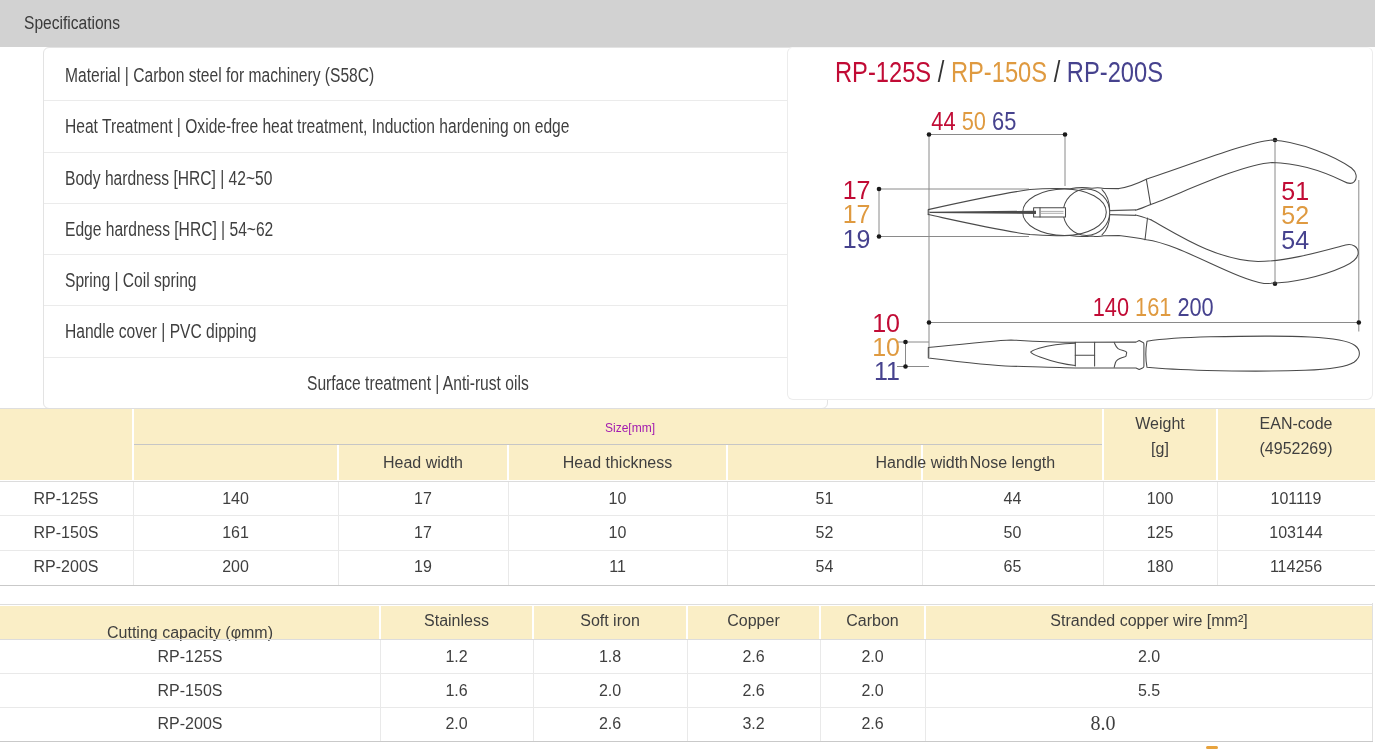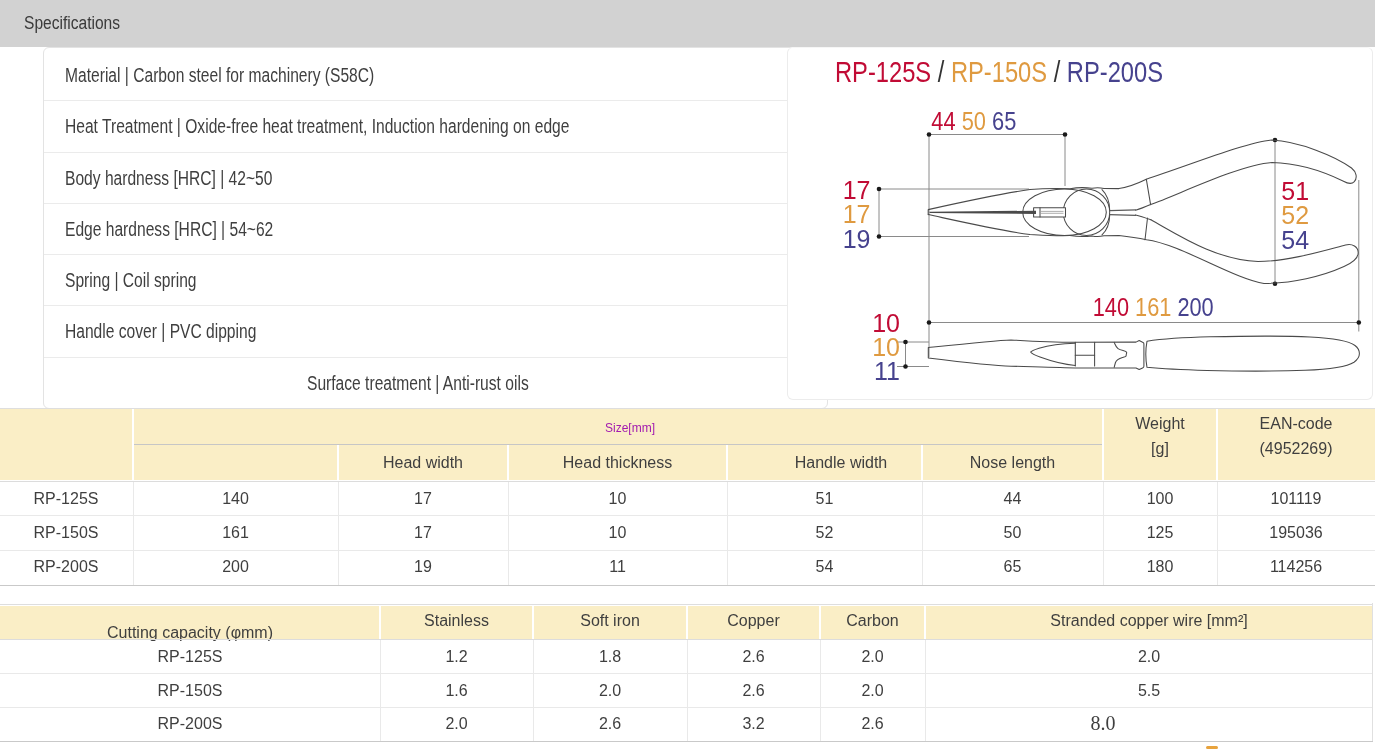--- a/index.html
+++ b/index.html
@@ -134,21 +134,21 @@
   <div class="yc" style="left:134.3px;top:38.8px;width:202.4px;height:35.7px;"></div>
   <div class="yc" style="left:339.3px;top:38.8px;width:167.4px;height:35.7px;"></div>
   <div class="yc" style="left:509.3px;top:38.8px;width:216.4px;height:35.7px;"></div>
   <div class="yc" style="left:728.3px;top:38.8px;width:192.4px;height:35.7px;"></div>
   <div class="yc" style="left:923.3px;top:38.8px;width:178.4px;height:35.7px;"></div>
   <div class="yc" style="left:1104.3px;top:3.3px;width:111.4px;height:71.2px;"></div>
   <div class="yc" style="left:1218.3px;top:3.3px;width:156.7px;height:71.2px;"></div>
   <div class="txt" style="left:520px;top:4px;width:220px;height:36.3px;line-height:36.3px;font-size:12px;color:#a21caf;">Size[mm]</div>
   <div class="txt" style="left:313.0px;top:38.8px;width:220px;height:35.7px;line-height:35.7px;font-size:16px;color:#3f3f3f;">Head width</div>
   <div class="txt" style="left:507.5px;top:38.8px;width:220px;height:35.7px;line-height:35.7px;font-size:16px;color:#3f3f3f;">Head thickness</div>
-  <div class="txt" style="left:731px;top:38.8px;width:220px;height:35.7px;line-height:35.7px;font-size:16px;color:#3f3f3f;">Handle width</div>
+  <div class="txt" style="left:748px;top:38.8px;width:220px;height:35.7px;line-height:35.7px;font-size:16px;color:#3f3f3f;text-align:right;">Handle width</div>
   <div class="txt" style="left:902.5px;top:38.8px;width:220px;height:35.7px;line-height:35.7px;font-size:16px;color:#3f3f3f;">Nose length</div>
   <div class="txt" style="left:1050.0px;top:6px;width:220px;height:24px;line-height:24px;font-size:16px;color:#3f3f3f;">Weight</div>
   <div class="txt" style="left:1050.0px;top:30.5px;width:220px;height:24px;line-height:24px;font-size:16px;color:#3f3f3f;">[g]</div>
   <div class="txt" style="left:1186.0px;top:6px;width:220px;height:24px;line-height:24px;font-size:16px;color:#3f3f3f;">EAN-code</div>
   <div class="txt" style="left:1186.0px;top:30.5px;width:220px;height:24px;line-height:24px;font-size:16px;color:#3f3f3f;">(4952269)</div>
   <div class="hline" style="left:0;top:74.5px;width:1375px;background:#dcdcdc;"></div>
   <div class="txt" style="left:-14.0px;top:75.5px;width:160px;height:34.2px;line-height:34.2px;font-size:16px;color:#3f3f3f;">RP-125S</div>
   <div class="txt" style="left:155.5px;top:75.5px;width:160px;height:34.2px;line-height:34.2px;font-size:16px;color:#3f3f3f;">140</div>
   <div class="txt" style="left:343.0px;top:75.5px;width:160px;height:34.2px;line-height:34.2px;font-size:16px;color:#3f3f3f;">17</div>
   <div class="txt" style="left:537.5px;top:75.5px;width:160px;height:34.2px;line-height:34.2px;font-size:16px;color:#3f3f3f;">10</div>
@@ -156,21 +156,21 @@
   <div class="txt" style="left:932.5px;top:75.5px;width:160px;height:34.2px;line-height:34.2px;font-size:16px;color:#3f3f3f;">44</div>
   <div class="txt" style="left:1080.0px;top:75.5px;width:160px;height:34.2px;line-height:34.2px;font-size:16px;color:#3f3f3f;">100</div>
   <div class="txt" style="left:1216.0px;top:75.5px;width:160px;height:34.2px;line-height:34.2px;font-size:16px;color:#3f3f3f;">101119</div>
   <div class="txt" style="left:-14.0px;top:109.7px;width:160px;height:34.5px;line-height:34.5px;font-size:16px;color:#3f3f3f;">RP-150S</div>
   <div class="txt" style="left:155.5px;top:109.7px;width:160px;height:34.5px;line-height:34.5px;font-size:16px;color:#3f3f3f;">161</div>
   <div class="txt" style="left:343.0px;top:109.7px;width:160px;height:34.5px;line-height:34.5px;font-size:16px;color:#3f3f3f;">17</div>
   <div class="txt" style="left:537.5px;top:109.7px;width:160px;height:34.5px;line-height:34.5px;font-size:16px;color:#3f3f3f;">10</div>
   <div class="txt" style="left:744.5px;top:109.7px;width:160px;height:34.5px;line-height:34.5px;font-size:16px;color:#3f3f3f;">52</div>
   <div class="txt" style="left:932.5px;top:109.7px;width:160px;height:34.5px;line-height:34.5px;font-size:16px;color:#3f3f3f;">50</div>
   <div class="txt" style="left:1080.0px;top:109.7px;width:160px;height:34.5px;line-height:34.5px;font-size:16px;color:#3f3f3f;">125</div>
-  <div class="txt" style="left:1216.0px;top:109.7px;width:160px;height:34.5px;line-height:34.5px;font-size:16px;color:#3f3f3f;">195036</div>
+  <div class="txt" style="left:1216.0px;top:109.7px;width:160px;height:34.5px;line-height:34.5px;font-size:16px;color:#3f3f3f;">103144</div>
   <div class="txt" style="left:-14.0px;top:144.2px;width:160px;height:34.3px;line-height:34.3px;font-size:16px;color:#3f3f3f;">RP-200S</div>
   <div class="txt" style="left:155.5px;top:144.2px;width:160px;height:34.3px;line-height:34.3px;font-size:16px;color:#3f3f3f;">200</div>
   <div class="txt" style="left:343.0px;top:144.2px;width:160px;height:34.3px;line-height:34.3px;font-size:16px;color:#3f3f3f;">19</div>
   <div class="txt" style="left:537.5px;top:144.2px;width:160px;height:34.3px;line-height:34.3px;font-size:16px;color:#3f3f3f;">11</div>
   <div class="txt" style="left:744.5px;top:144.2px;width:160px;height:34.3px;line-height:34.3px;font-size:16px;color:#3f3f3f;">54</div>
   <div class="txt" style="left:932.5px;top:144.2px;width:160px;height:34.3px;line-height:34.3px;font-size:16px;color:#3f3f3f;">65</div>
   <div class="txt" style="left:1080.0px;top:144.2px;width:160px;height:34.3px;line-height:34.3px;font-size:16px;color:#3f3f3f;">180</div>
   <div class="txt" style="left:1216.0px;top:144.2px;width:160px;height:34.3px;line-height:34.3px;font-size:16px;color:#3f3f3f;">114256</div>
   <div class="hline" style="left:0;top:109.2px;width:1375px;background:#e9e9e9;"></div>
   <div class="hline" style="left:0;top:143.9px;width:1375px;background:#e9e9e9;"></div>

